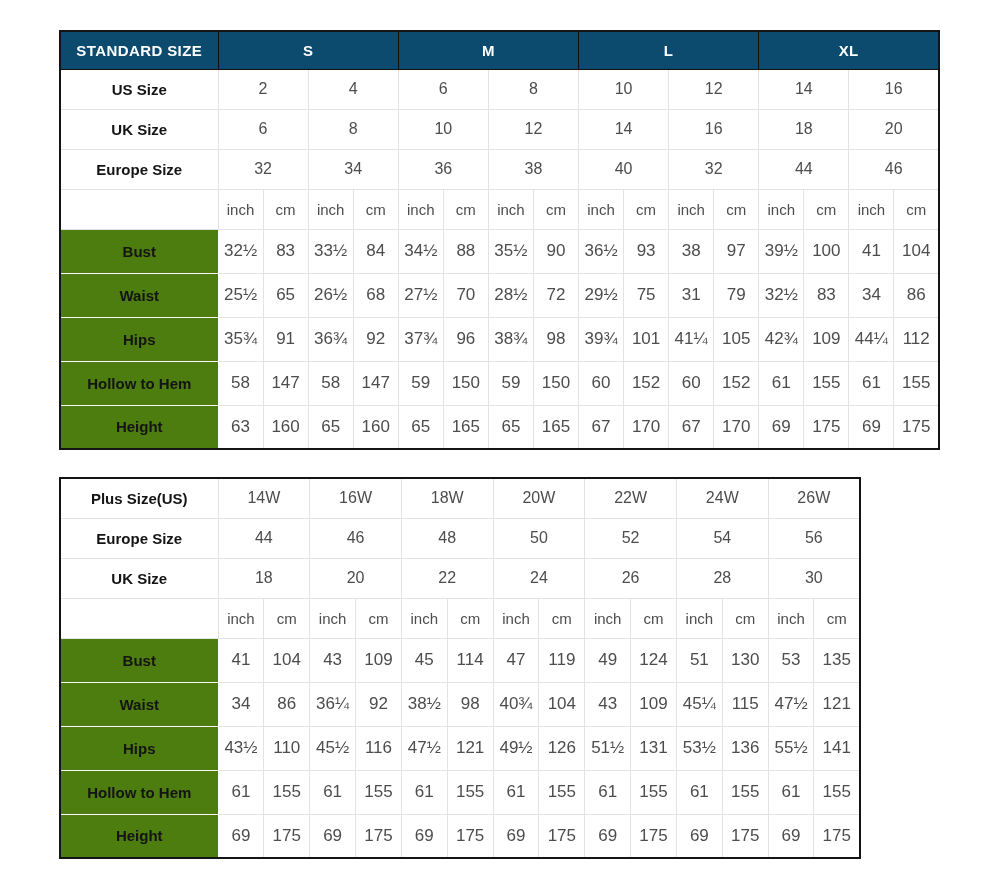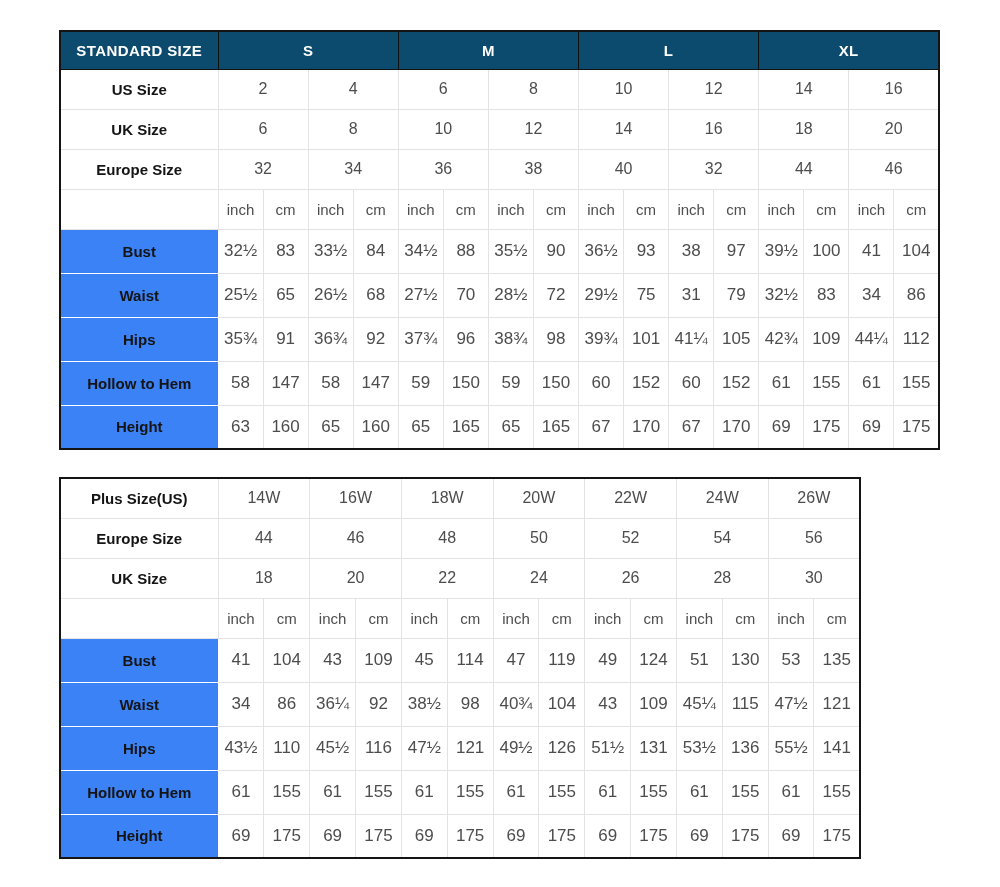--- a/index.html
+++ b/index.html
@@ -42,21 +42,21 @@
   }
   tr.size-row { height: 40px; margin-left: 28px; }
   tr.unit-row { height: 40px; }
   tr.measure-row { height: 44px; }
   th.row-label {
     font-weight: 700;
     color: #141414;
     font-size: 15px;
   }
   th.gray-label {
-    background: #3b82f6;
+    background: #4d7c0f;
     border-color: #ffffff;
   }
   tr.unit-row td { font-size: 15px; }
   tr.measure-row td { font-size: 17px; }
 </style>
 </head>
 <body>
 
 <div class="page">
 

